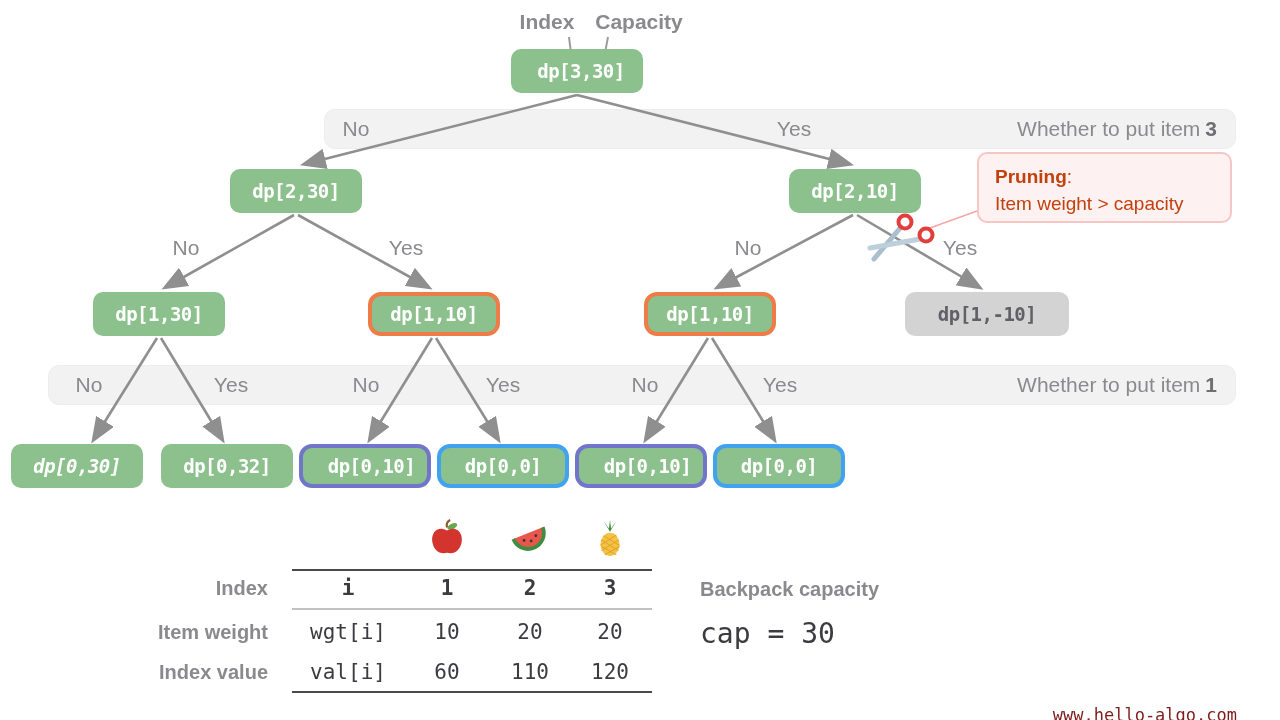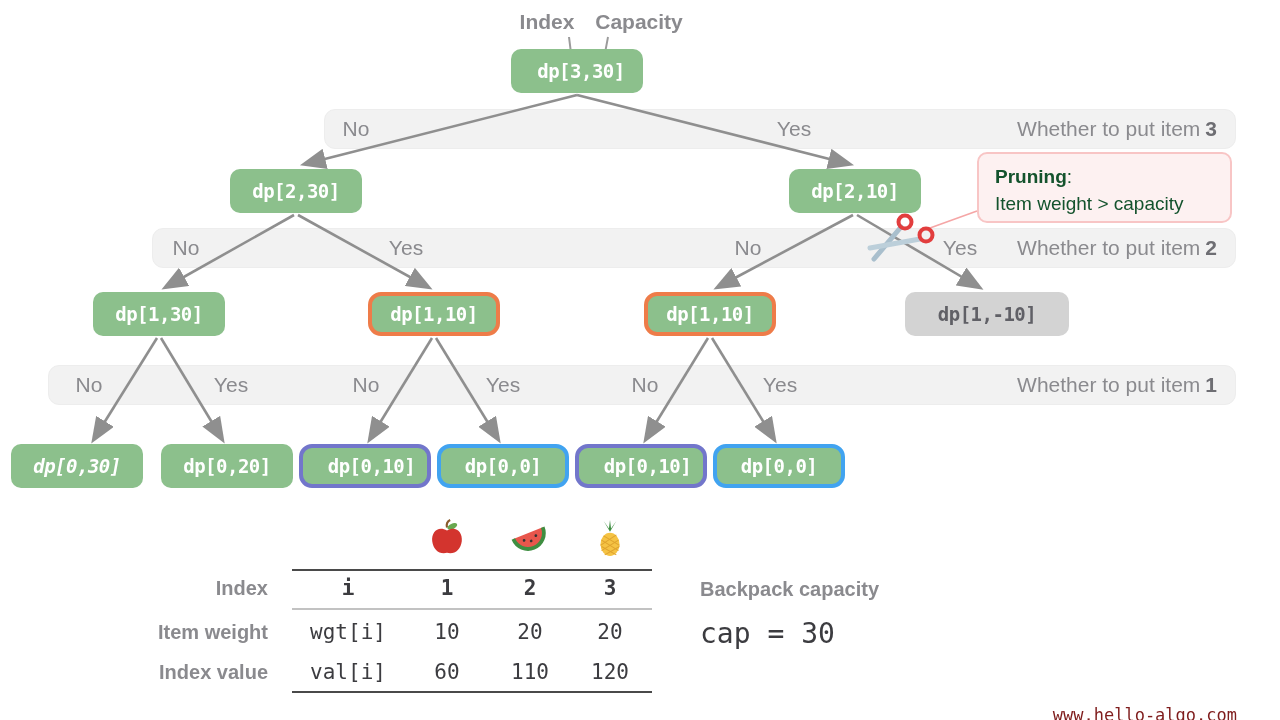--- a/index.html
+++ b/index.html
@@ -26,21 +26,21 @@
   .node.gray{background:#D3D3D3;color:#606066;width:164px;}
 
   
   .ptr-label{position:absolute;transform:translateX(-50%);color:#8A8A8E;
              font-size:21px;font-weight:700;}
 
   
   .pruning{position:absolute;left:977px;top:152px;width:255px;height:71px;
            background:#FDF1F1;border:2px solid #F8C5C5;border-radius:10px;
            box-sizing:border-box;padding:9px 0 0 16px;line-height:27px;
-           color:#14532d;font-size:19px;}
+           color:#c2410c;font-size:19px;}
   .pruning .t{font-weight:700;}
 
   
   .tline{position:absolute;left:292px;width:360px;background:#4A4A4A;}
   .rowhead{position:absolute;transform:translate(-100%,-50%);color:#8A8A8E;
            font-size:20px;font-weight:700;white-space:nowrap;}
   .cell{position:absolute;transform:translate(-50%,-50%);color:#3C3C40;
         font-family:"DejaVu Sans Mono", monospace;font-size:21px;white-space:nowrap;}
   .cell.hd{font-weight:700;}
   .fruit{position:absolute;transform:translate(-50%,-50%);width:38px;height:38px;}
@@ -52,23 +52,20 @@
              font-family:"DejaVu Sans Mono", monospace;font-size:17px;}
   svg.layer{position:absolute;left:0;top:0;}
 </style>
 </head>
 <body>
 
 <div id="canvas">
 
   <div class="band" style="left:324px;top:109px;width:912px;">
     <span class="band-q"><span>Whether to put item</span><b>3</b></span>
-  </div>
-  <div class="band" style="left:152px;top:228px;width:1084px;">
-    <span class="band-q"><span>Whether to put item</span><b>2</b></span>
   </div>
   <div class="band" style="left:48px;top:365px;width:1188px;">
     <span class="band-q"><span>Whether to put item</span><b>1</b></span>
   </div>
 
   <span class="choice" style="left:356px;top:129px;">No</span>
   <span class="choice" style="left:794px;top:129px;">Yes</span>
 
   <span class="choice" style="left:186px;top:248px;">No</span>
   <span class="choice" style="left:406px;top:248px;">Yes</span>
@@ -113,21 +110,21 @@
   <span class="ptr-label" style="left:639px;top:10px;">Capacity</span>
 
   <div class="node" style="left:511px;top:49px;padding-left:8px;">dp[3,30]</div>
   <div class="node" style="left:230px;top:169px;">dp[2,30]</div>
   <div class="node" style="left:789px;top:169px;">dp[2,10]</div>
   <div class="node" style="left:93px;top:292px;">dp[1,30]</div>
   <div class="node orange" style="left:368px;top:292px;">dp[1,10]</div>
   <div class="node orange" style="left:644px;top:292px;">dp[1,10]</div>
   <div class="node gray" style="left:905px;top:292px;">dp[1,-10]</div>
   <div class="node" style="left:11px;top:444px;font-style:italic;">dp[0,30]</div>
-  <div class="node" style="left:161px;top:444px;">dp[0,20]</div>
+  <div class="node" style="left:161px;top:444px;">dp[0,32]</div>
   <div class="node purple" style="left:299px;top:444px;">dp[0,10]</div>
   <div class="node blue" style="left:437px;top:444px;">dp[0,0]</div>
   <div class="node purple" style="left:575px;top:444px;">dp[0,10]</div>
   <div class="node blue" style="left:713px;top:444px;">dp[0,0]</div>
 
   <div class="pruning">
     <span class="t">Pruning</span><span>:</span><br>
     <span>Item weight &gt; capacity</span>
   </div>
 

